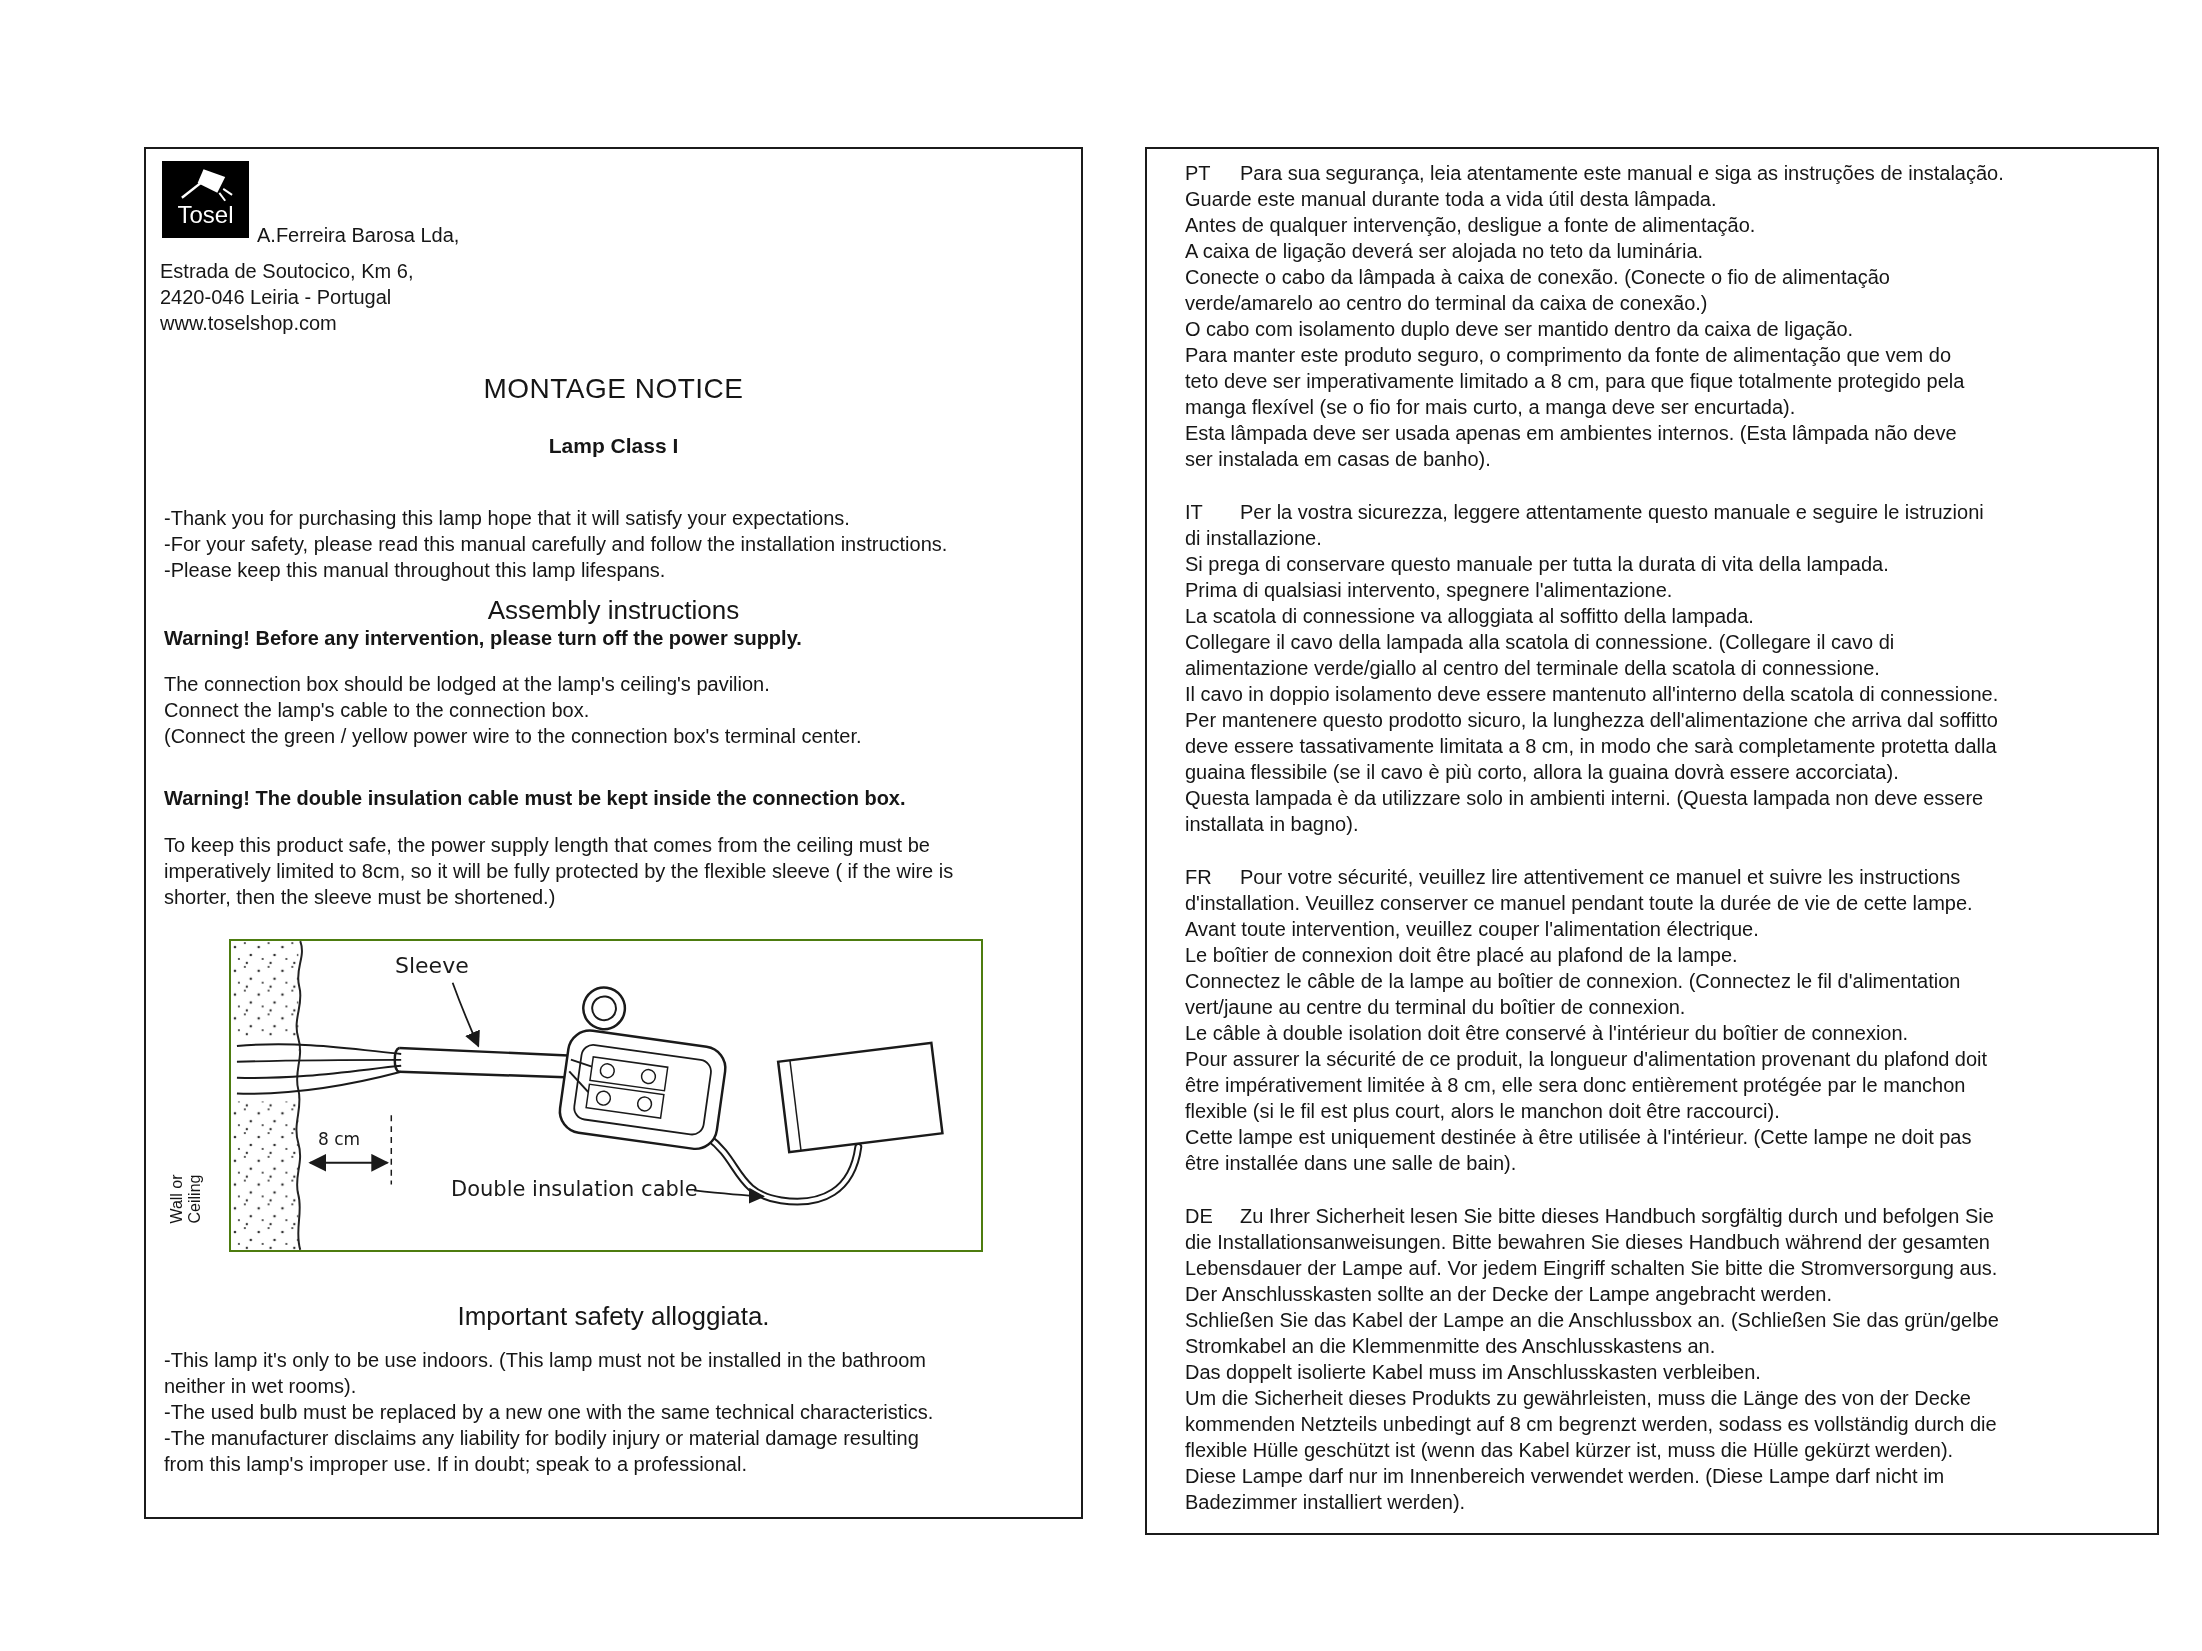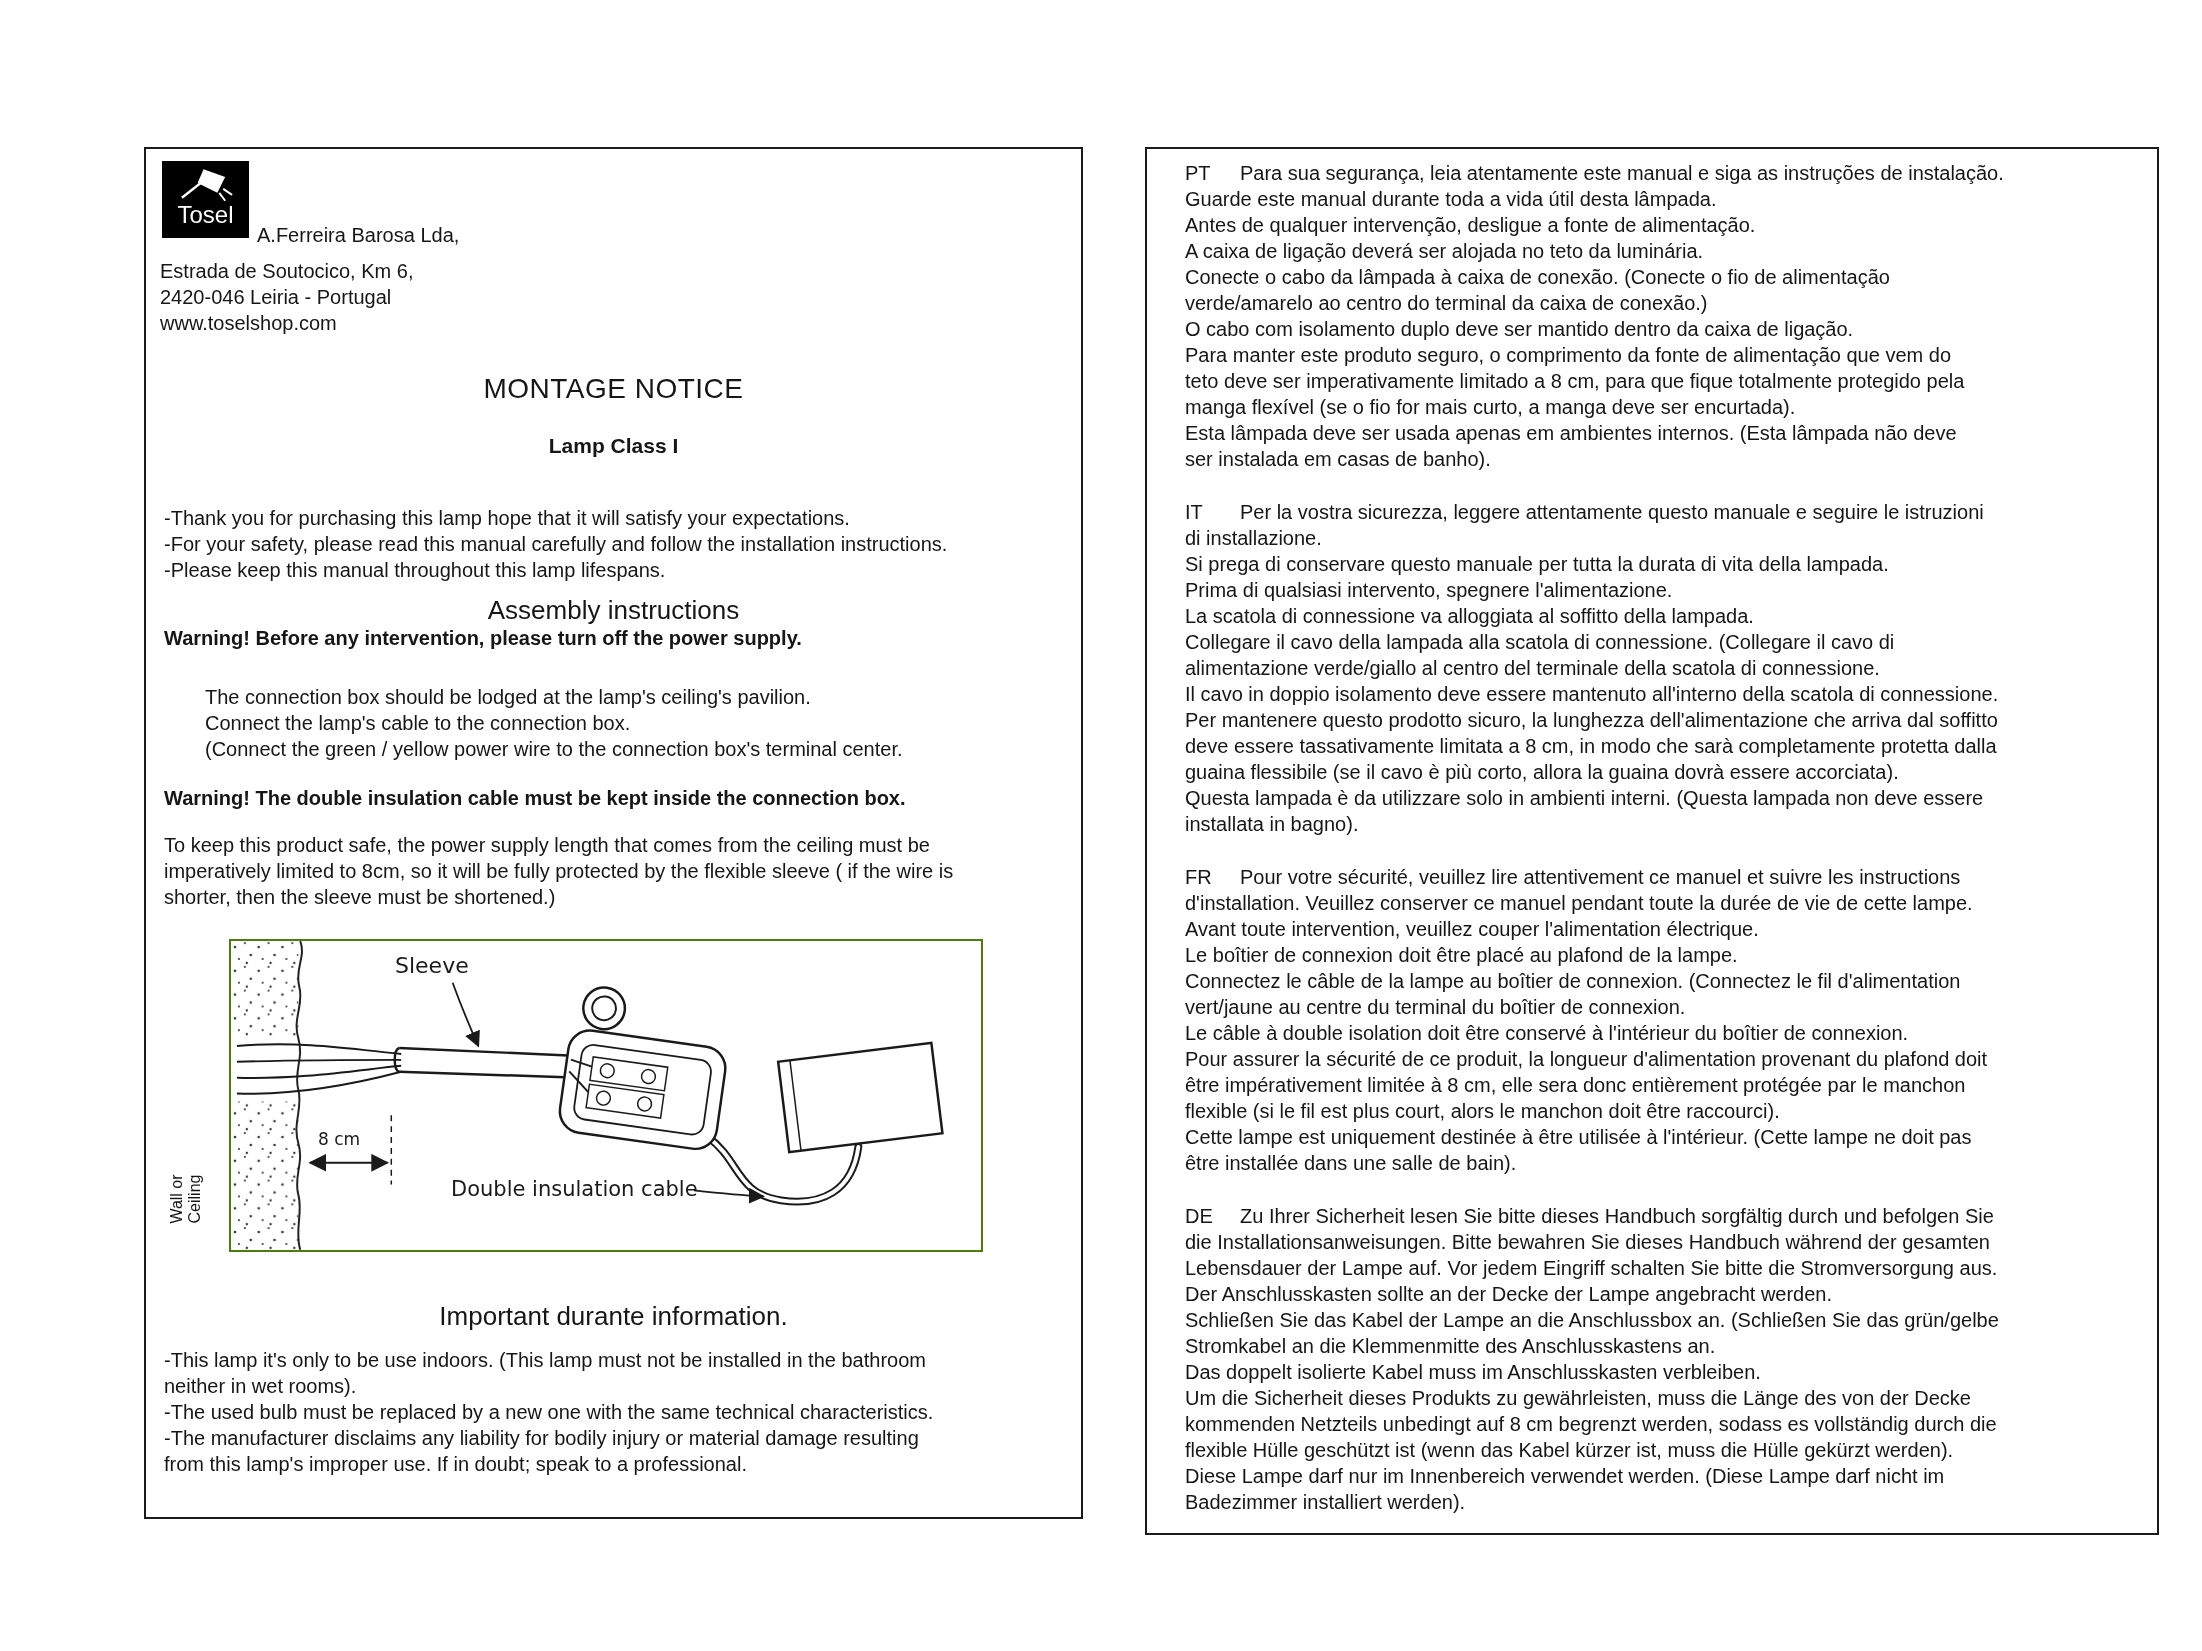--- a/index.html
+++ b/index.html
@@ -26,21 +26,21 @@
                font-size:24px; text-align:center; margin-top:0; line-height:26px; }
 
   .company-name    { left:111px; top:75px; font-size:20px; }
   .company-address { left:14px;  top:109px; }
 
   .doc-title   { top:224px; font-size:28px; letter-spacing:0.5px; }
   .doc-sub     { top:285px; font-size:21px; font-weight:bold; }
   .intro       { left:18px; top:356px; }
   .asm-head    { top:446px; font-size:26px; }
   .warn-power  { left:18px; top:476px; }
-  .asm-steps   { left:18px; top:535px;margin-left:41px; }
+  .asm-steps   { left:18px; top:522px; }
   .warn-insul  { left:18px; top:636px; }
   .keep-safe   { left:18px; top:683px; }
 
   .diagram { left:83px; top:790px; width:754px; height:313px;
              border:2px solid #4d7c0f; box-sizing:border-box; position:absolute; }
   .diagram svg { position:absolute; left:0; top:0; }
   .dlabel { position:absolute; font-family:"DejaVu Sans",sans-serif; color:#1a1a1a; }
   .lbl-sleeve { left:164px; top:12px;  font-size:22px; }
   .lbl-dim    { left:87px;  top:188px; font-size:17px; }
   .lbl-cable  { left:220px; top:236px; font-size:21px; }
@@ -167,21 +167,21 @@
       </svg>
 
       <span class="dlabel lbl-sleeve">Sleeve</span>
       <span class="dlabel lbl-dim">8 cm</span>
       <span class="dlabel lbl-cable">Double insulation cable</span>
     </div>
 
     <div class="abs wall-label">Wall or
 Ceiling</div>
 
-    <div class="abs h-center safety-head">Important durante information.</div>
+    <div class="abs h-center safety-head">Important safety alloggiata.</div>
     <div class="abs safety-lines body-lines">-This lamp it's only to be use indoors. (This lamp must not be installed in the bathroom
 neither in wet rooms).
 -The used bulb must be replaced by a new one with the same technical characteristics.
 -The manufacturer disclaims any liability for bodily injury or material damage resulting
 from this lamp's improper use. If in doubt; speak to a professional.</div>
   </div>
 
   <div class="page page-right">
     <p class="lang-para"><span class="lang-code">PT</span><span class="lang-text">Para sua segurança, leia atentamente este manual e siga as instruções de instalação.
 Guarde este manual durante toda a vida útil desta lâmpada.

